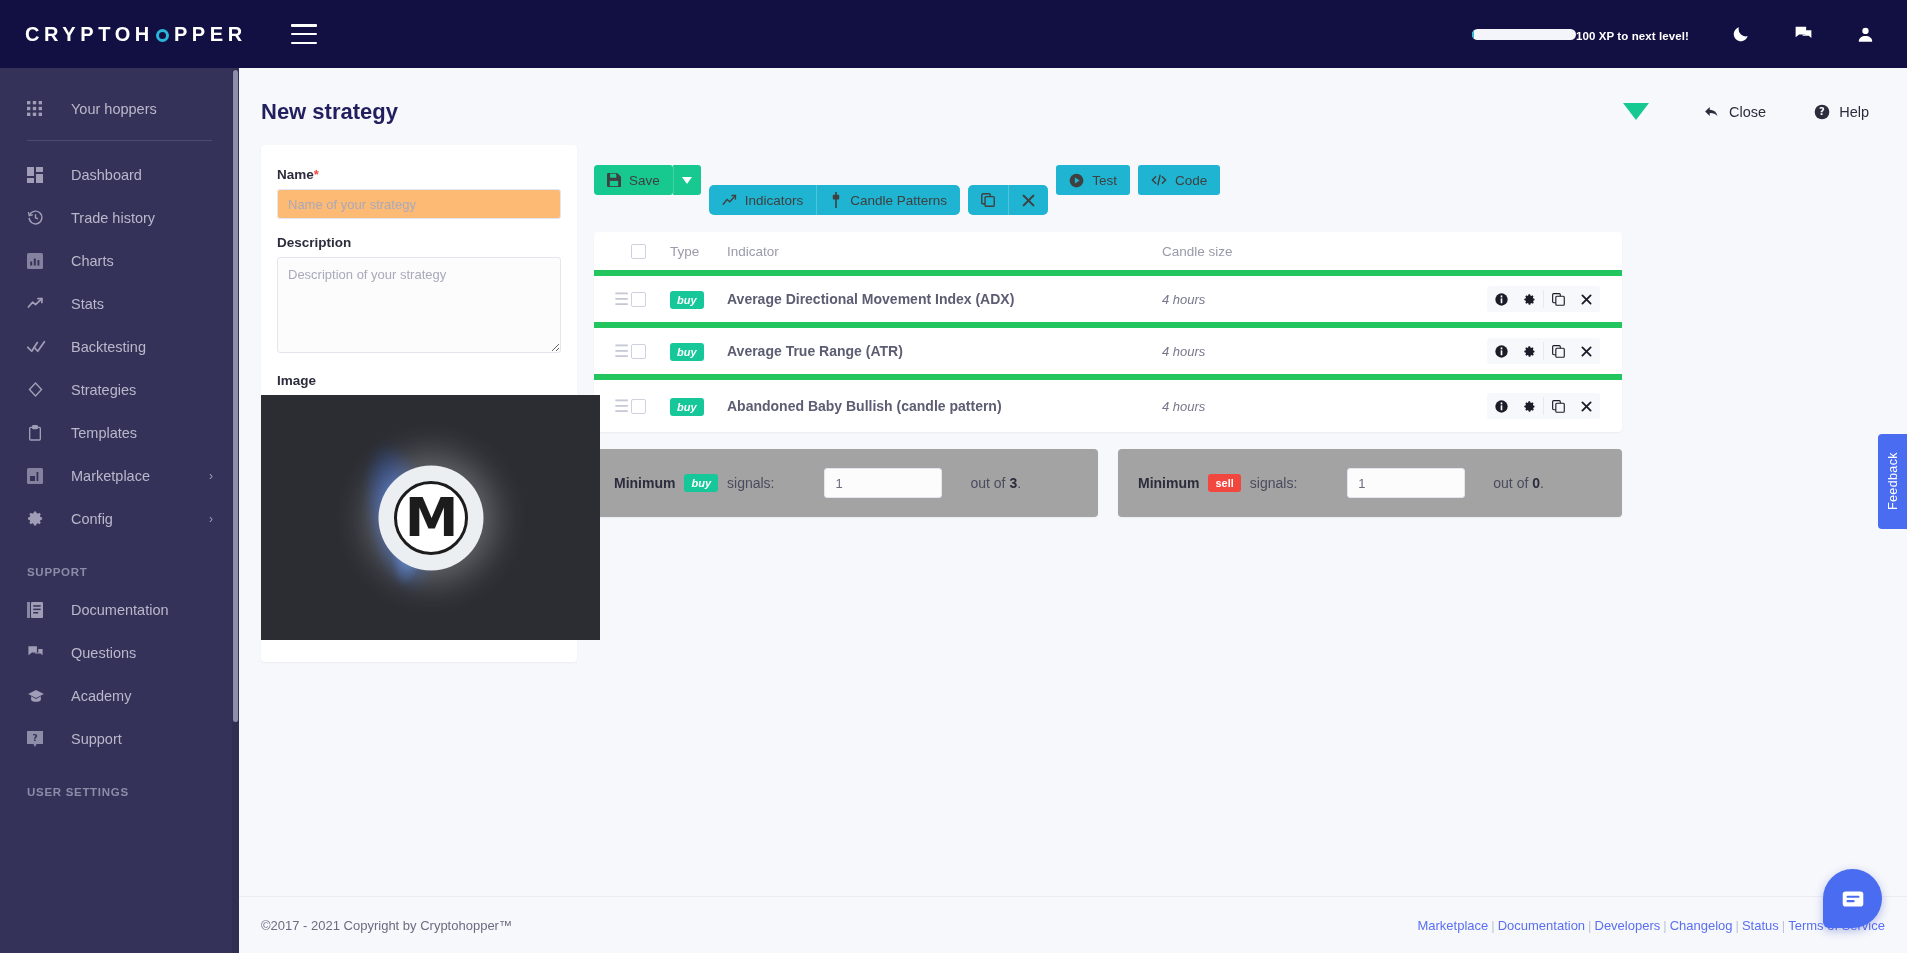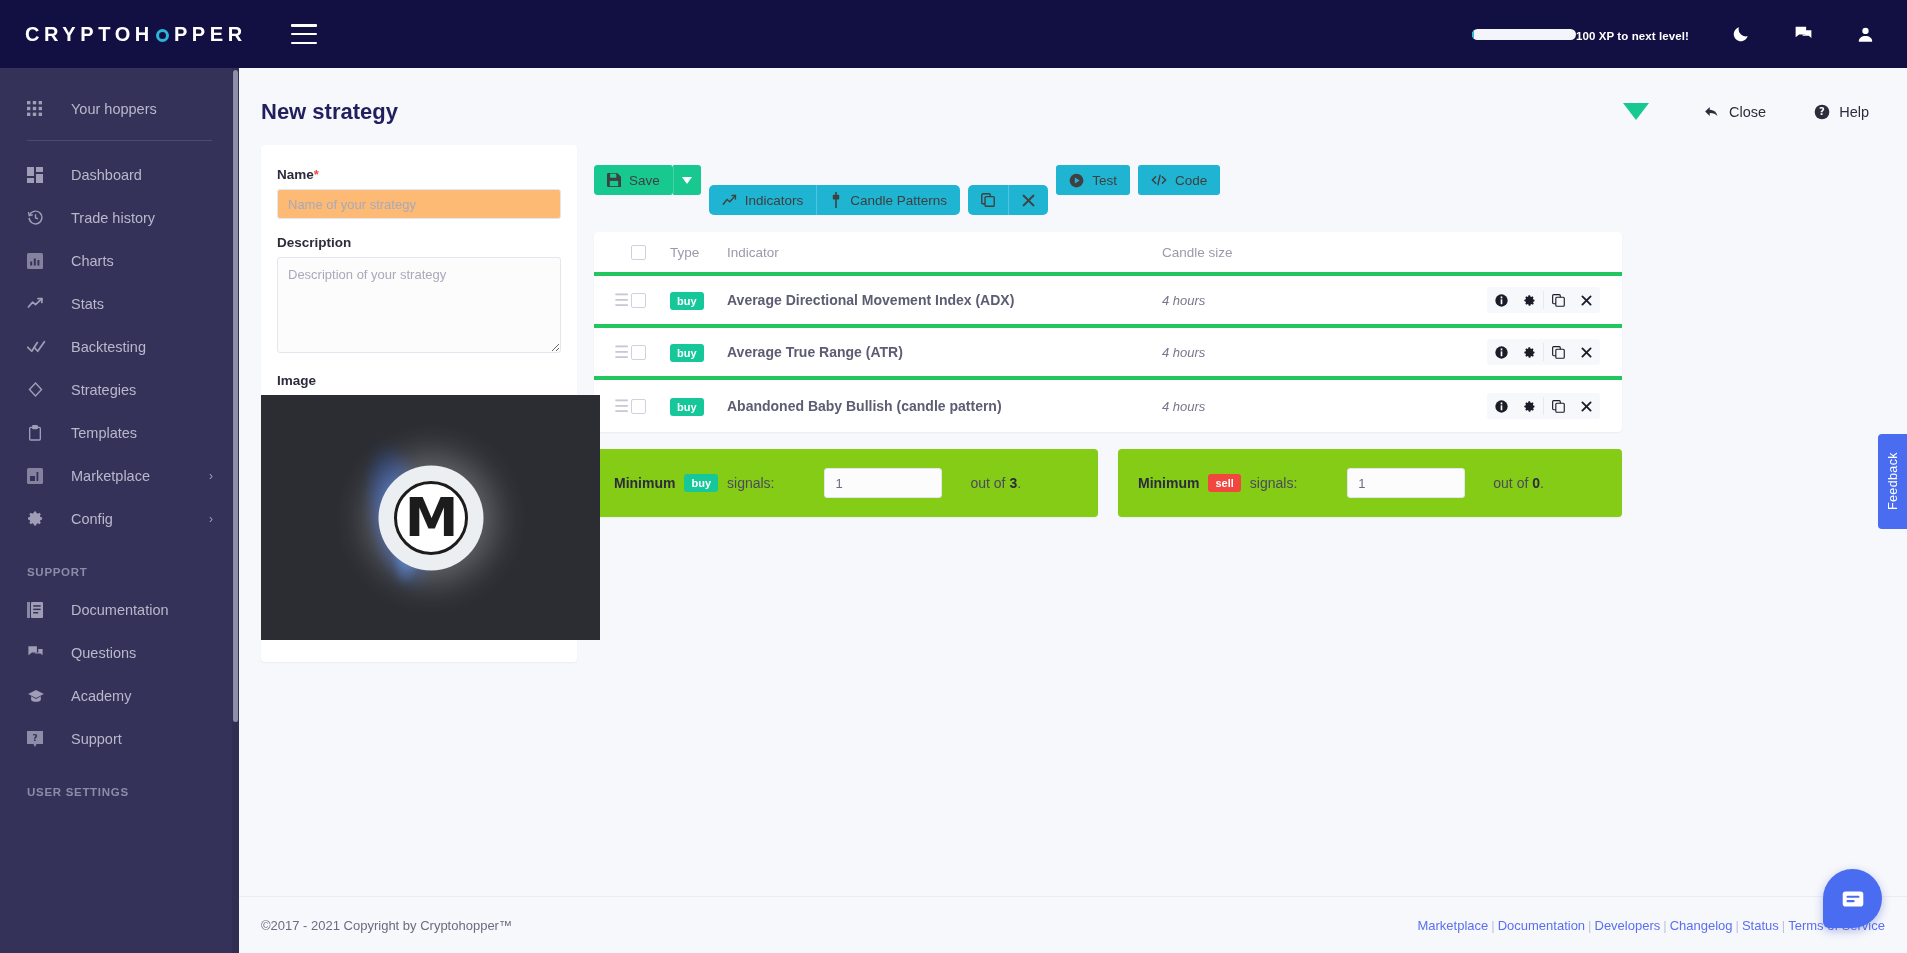--- a/index.html
+++ b/index.html
@@ -151,52 +151,52 @@
   .btn-split .caret {
     background: #17c98f; width: 28px; height: 30px; display: flex;
     align-items: center; justify-content: center; cursor: pointer;
     border-left: 1px solid rgba(255,255,255,.18);
   }
   .btn-grp { display: flex; border-radius: 5px; overflow: hidden; margin-top: 40px; }
   .btn-grp .btn { border-radius: 0; }
   .btn-grp .btn + .btn { border-left: 1px solid rgba(255,255,255,.22); }
 
   .table-card { background: #fff; border-radius: 4px; box-shadow: 0 1px 2px rgba(20,20,60,.05); }
-  .trow { display: flex; align-items: center; height: 52px; border-bottom: 4px solid #22c55e; }
+  .trow { display: flex; align-items: center; height: 52px; border-bottom: 6px solid #22c55e; }
   .trow:last-child { border-bottom: none; }
   .thead { height: 44px; color: #9a9aaa; font-size: 13.5px; }
   .c-drag { width: 37px; padding-left: 20px; color: #c6c8d4; font-size: 17px; cursor: grab; }
   .c-chk { width: 39px; }
   .c-type { width: 57px; }
   .c-ind { flex: 1; }
   .c-candle { width: 310px; }
   .c-acts { width: 150px; display: flex; justify-content: flex-end; padding-right: 22px; }
   .chkbox {
     width: 15px; height: 15px; border: 1px solid #cfd2de; border-radius: 2px;
     background: #fff; cursor: pointer; display: block;
   }
   .badge {
     display: inline-flex; align-items: center; justify-content: center;
     padding: 2px 7px; border-radius: 3px; color: #fff; font-size: 11px;
     font-weight: 700; line-height: 14px;
   }
-  .badge-buy { background: #16c79a; }
+  .badge-buy { background: #16c79a; font-style: italic; }
   .badge-sell { background: #f2473f; }
   .ind-name { font-size: 14px; font-weight: 700; color: #5c5c72; }
   .candle-txt { font-size: 13px; font-style: italic; color: #77778c; }
   .act-grp { display: flex; background: #f7f8fc; border-radius: 3px; }
   .act-btn {
     width: 28px; height: 26px; display: flex; align-items: center; justify-content: center;
     cursor: pointer; color: #1c1c28;
   }
   .act-sep { width: 1px; background: #e7e9f1; margin: 4px 0; }
 
   .min-row { display: flex; gap: 20px; margin-top: 17px; }
   .min-card {
-    flex: 1; background: #84cc16; border-radius: 4px; height: 68px;
+    flex: 1; background: #a3a3a3; border-radius: 4px; height: 68px;
     display: flex; align-items: center; padding: 0 20px;
     box-shadow: 0 1px 2px rgba(20,20,60,.05);
   }
   .min-lbl { font-size: 14px; font-weight: 700; color: #2c2c3c; }
   .min-sig { font-size: 14px; color: #4b4b5e; margin-left: 9px; }
   .min-input {
     width: 118px; height: 30px; margin-left: 50px; border: 1px solid #e3e5ef;
     border-radius: 3px; background: #fcfcfd; padding: 0 10px; font-size: 13px;
     color: #6c6c80; font-family: "Liberation Sans", sans-serif;
   }

